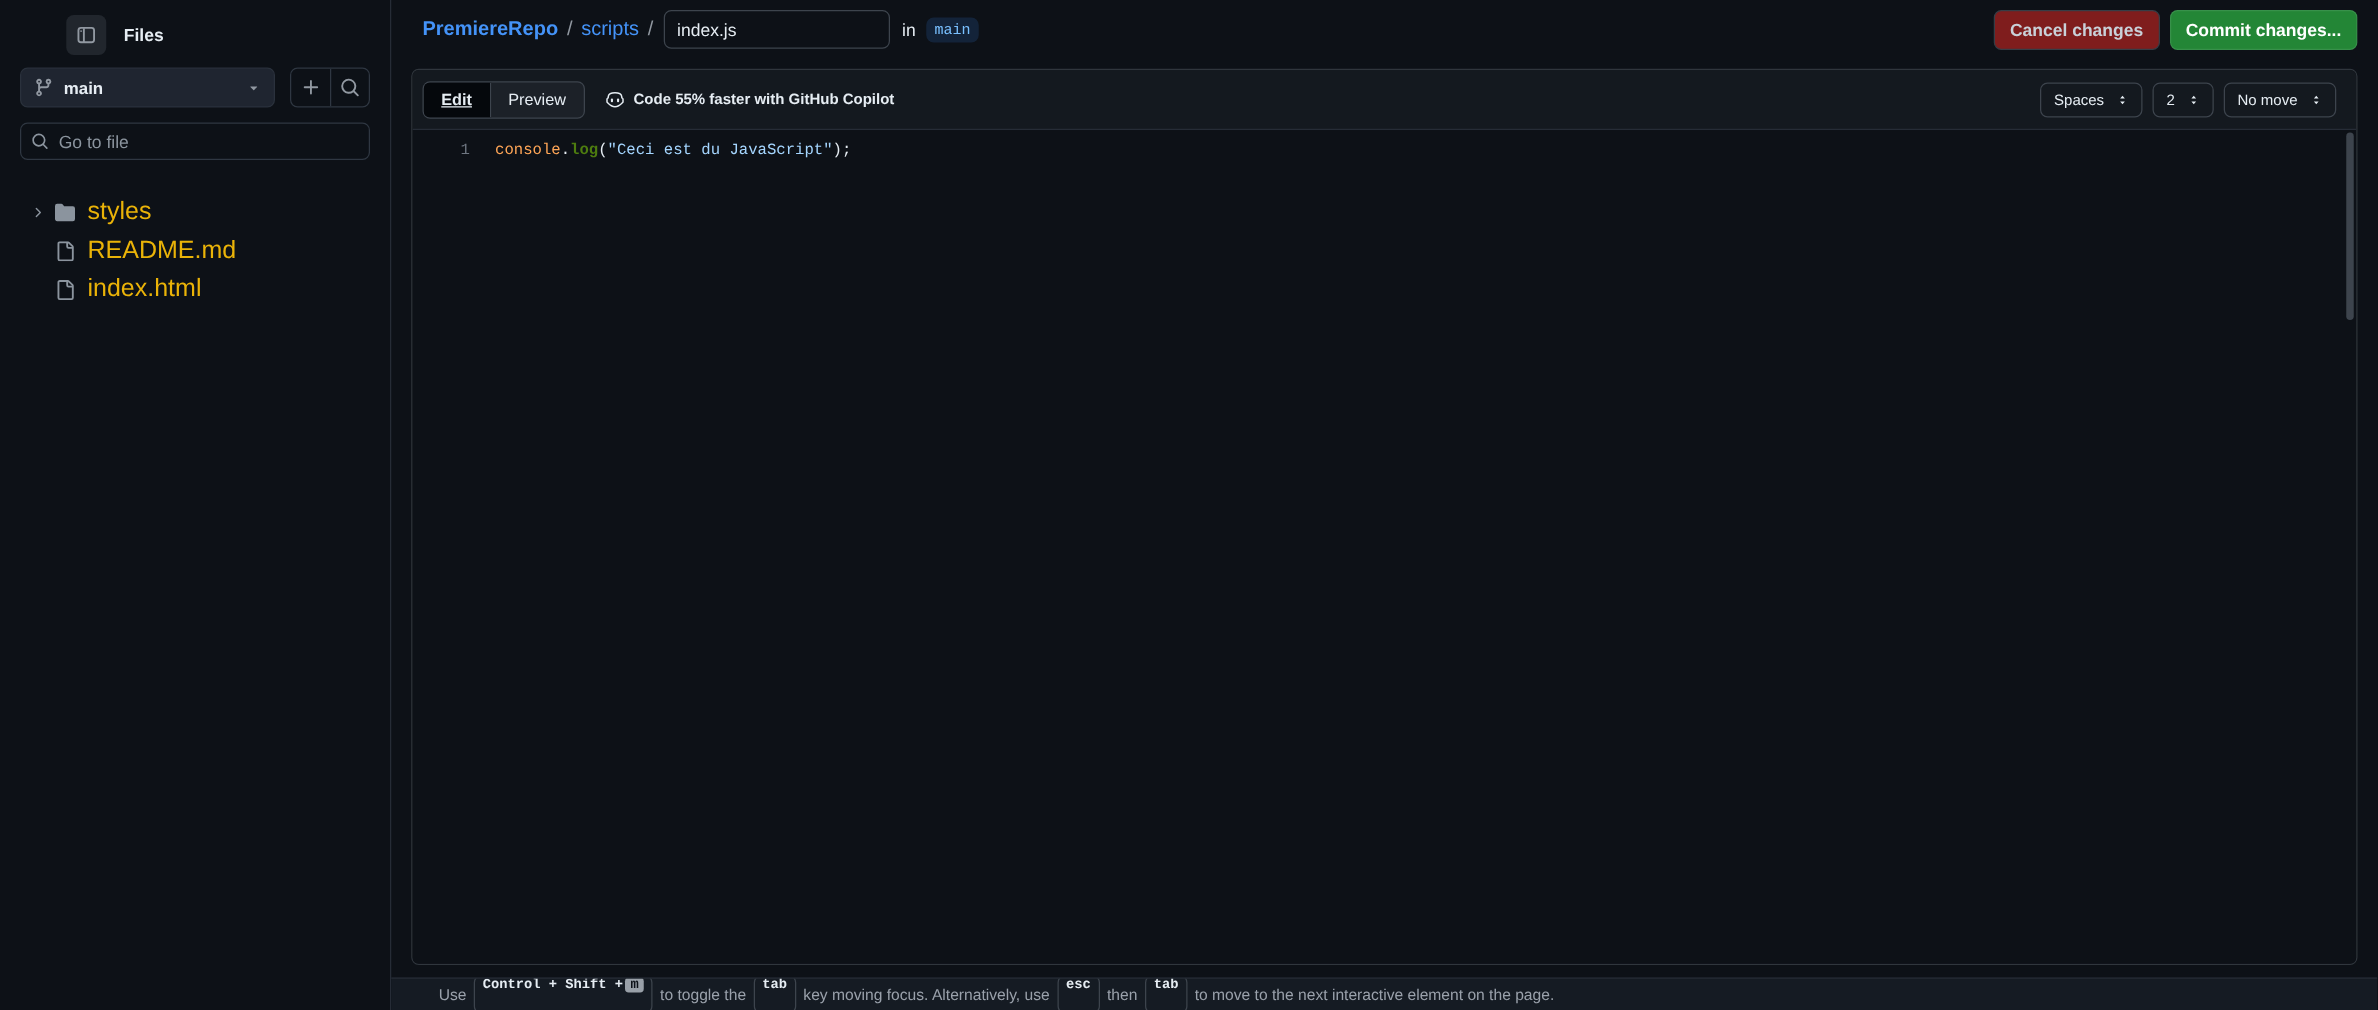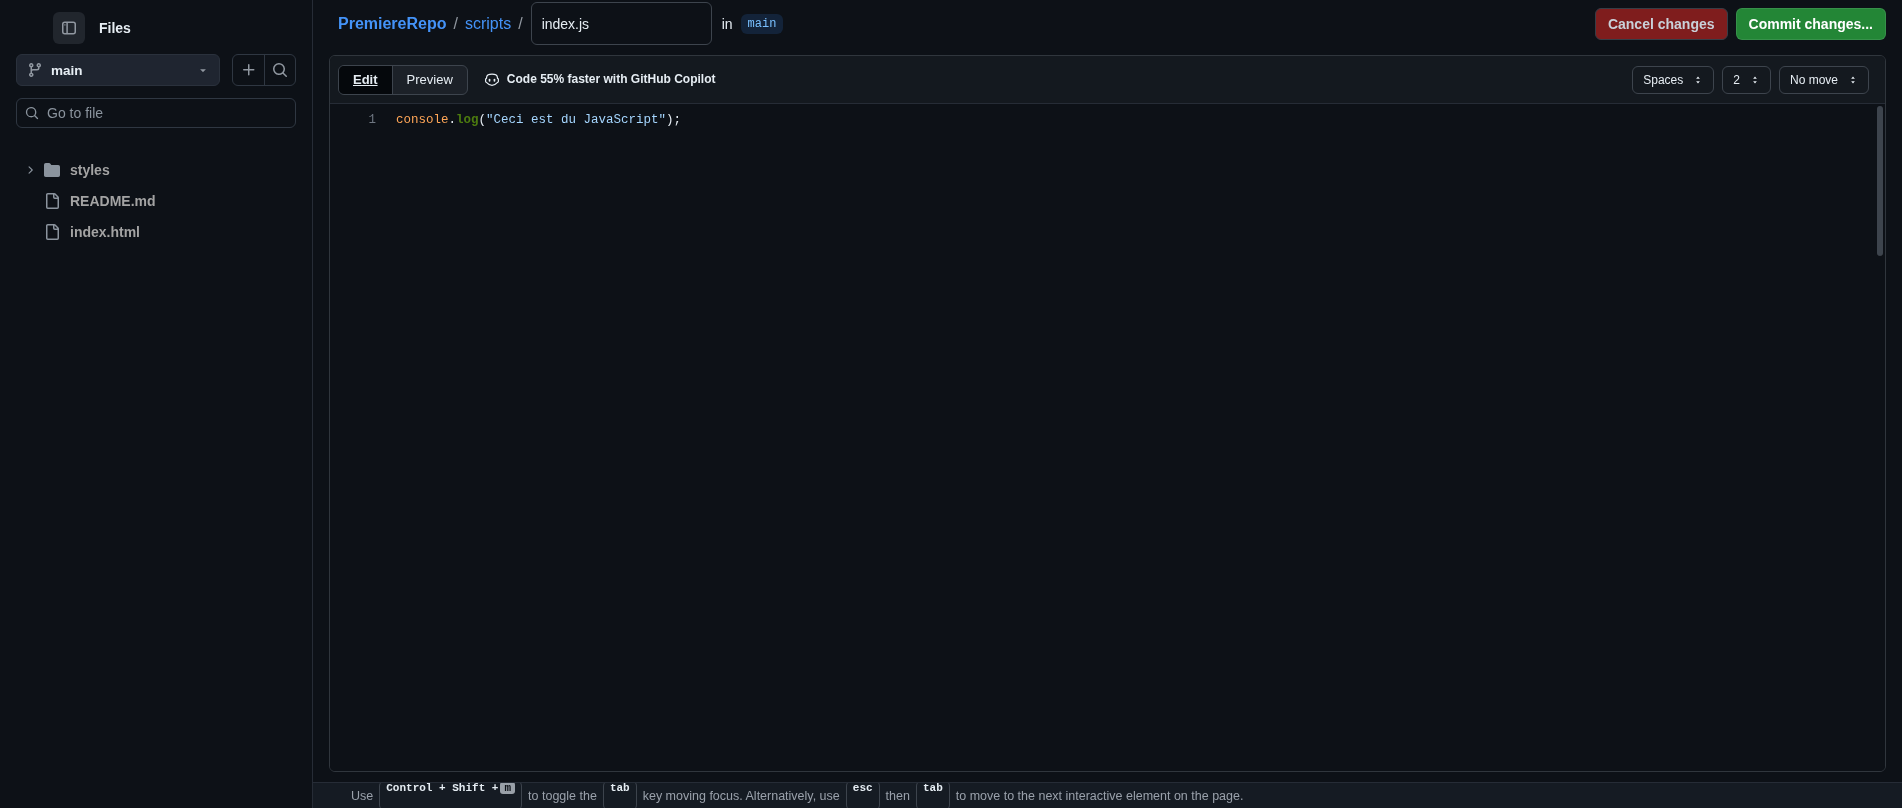--- a/index.html
+++ b/index.html
@@ -54,34 +54,34 @@
     font-size: 14px; width: 100%; font-family: "Liberation Sans", sans-serif;
   }
   .goto-file input::placeholder { color: #8b949e; }
   .muted-icon { color: #8b949e; }
 
   .tree { margin-top: 26px; }
   .tree-row { display: flex; align-items: center; height: 31px; cursor: pointer; border-radius: 6px; }
   .tree-row .chev { width: 28px; display: flex; justify-content: center; color: #8b949e; }
   .tree-row .spacer { width: 28px; }
   .tree-row .t-icon { width: 26px; display: flex; color: #8b949e; }
-  .tree-row .t-label { font-size: 14px; color: #a3a3a3; font-weight: bold; }
+  .tree-row .t-label { font-size: 20px; color: #eab308; }
 
   
   .main { flex: 1; height: 100%; display: flex; flex-direction: column; min-width: 0; }
 
   .topbar {
     height: 47px; display: flex; align-items: center; padding: 0 16px 0 25px;
   }
   .breadcrumb { display: flex; align-items: center; gap: 7px; font-size: 16px; }
   .crumb-repo { color: #4493f8; font-weight: 700; text-decoration: none; cursor: pointer; }
   .crumb-dir  { color: #4493f8; text-decoration: none; cursor: pointer; }
   .crumb-sep  { color: #9198a1; }
   .filename-input {
-    margin-left: 8px; width: 181px; height: 43px; border-radius: 6px;
+    margin-left: 8px; width: 181px; height: 31px; border-radius: 6px;
     border: 1px solid #3d444d; background: transparent; color: #e6edf3;
     padding: 0 10px; font-size: 14px; outline: none; font-family: "Liberation Sans", sans-serif;
   }
   .in-label { margin-left: 10px; color: #e6edf3; }
   .branch-badge {
     margin-left: 8px; font-family: "Liberation Mono", monospace; font-size: 12px;
     color: #79c0ff; background: rgba(56,139,253,0.15);
     padding: 3px 7px; border-radius: 6px; cursor: pointer;
   }
   .topbar-actions { margin-left: auto; display: flex; gap: 8px; }

